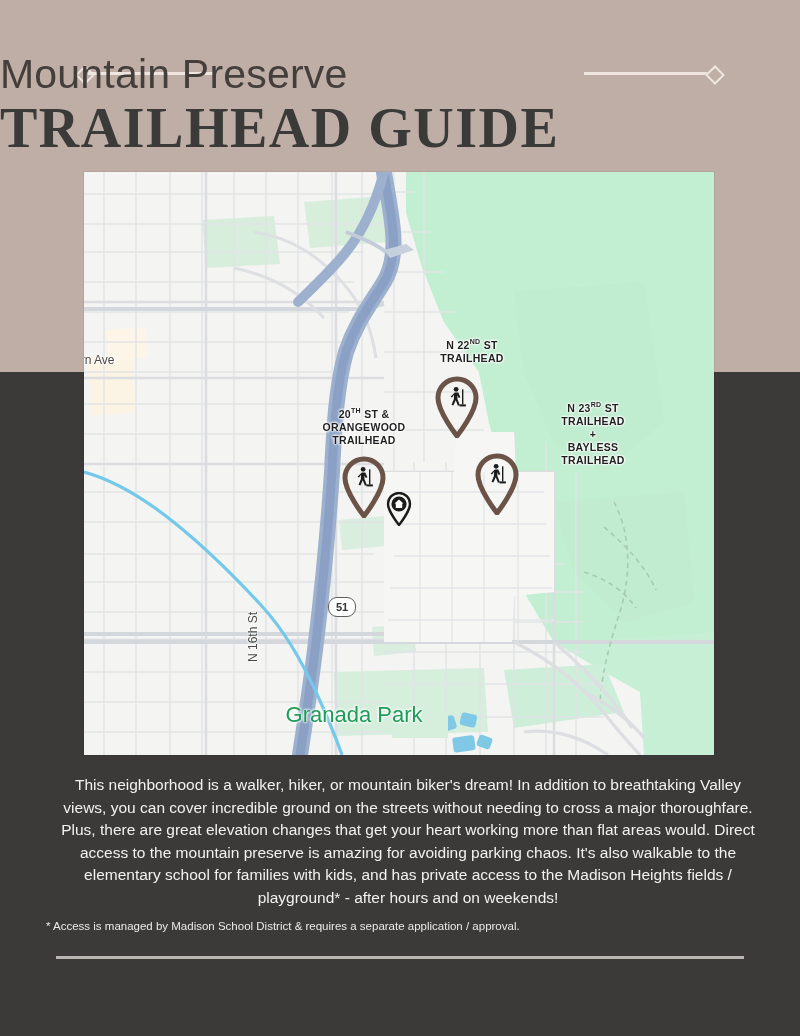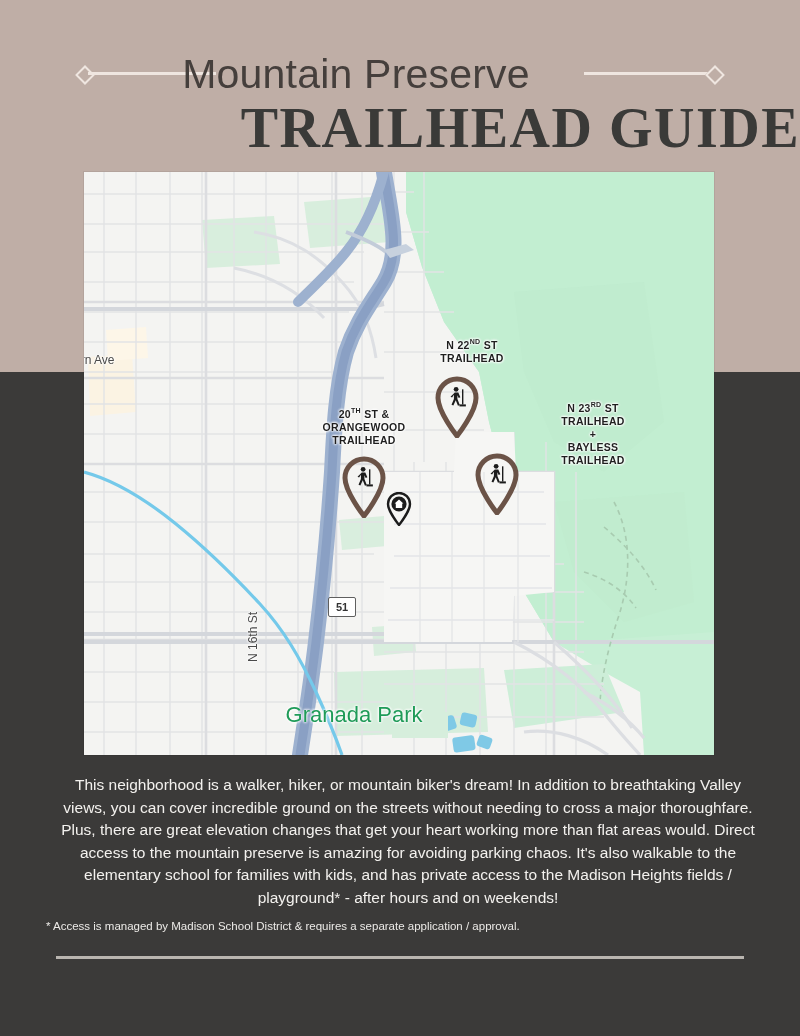--- a/index.html
+++ b/index.html
@@ -20,27 +20,27 @@
   .header{position:absolute;left:0;top:0;width:800px;height:170px;z-index:5;}
   .rule{height:3px;background:#efe6e0;position:absolute;top:72px;}
   .rule.left{left:88px;width:128px;}
   .rule.right{right:88px;width:128px;}
   .rule-dot{position:absolute;top:68px;width:10px;height:10px;border:2px solid #efe6e0;
     background:#bfaea6;transform:rotate(45deg);}
   .rule-dot.left{left:78px;}
   .rule-dot.right{right:78px;}
 
   .title-script{
-    position:absolute;top:50px;left:0;width:712px;text-align:center;
+    position:absolute;top:50px;left:0;width:712px;
     font-family:"Liberation Sans", sans-serif;
     font-size:41px;font-weight:400;color:#453f3c;letter-spacing:.2px;
     line-height:48px;
   }
   .title-main{
-    position:absolute;top:97px;left:0;width:800px;text-align:right;
+    position:absolute;top:97px;left:0;width:800px;text-align:left;
     font-family:"Liberation Serif", serif;
     font-size:56px;font-weight:700;color:#3a3a38;letter-spacing:1.5px;
     line-height:62px;
   }
 
   
   .map-wrap{position:absolute;left:84px;top:172px;width:630px;height:583px;
     overflow:hidden;background:#f2f2f0;z-index:6;
     box-shadow:0 0 0 1px rgba(0,0,0,.06);}
   .map-svg{display:block;width:630px;height:583px;}
@@ -69,21 +69,21 @@
   .map-street{
     position:absolute;z-index:9;
     font-family:"Liberation Sans", sans-serif;
     font-weight:400;color:#4a4a4a;font-size:12px;
     text-shadow:0 0 3px #fff,0 0 3px #fff,0 0 3px #fff;
     white-space:nowrap;
   }
   .map-street.vert{transform:rotate(-90deg);transform-origin:left top;}
 
   .shield{
-    position:absolute;z-index:9;width:26px;height:18px;border-radius:2px;
+    position:absolute;z-index:9;width:26px;height:18px;border-radius:9px;
     background:#ffffff;border:1.5px solid #5f5f5f;
     font-family:"Liberation Sans", sans-serif;font-size:11px;font-weight:700;color:#333;
     display:flex;align-items:center;justify-content:center;
   }
 
   
   .body-copy{
     position:absolute;left:46px;top:774px;width:708px;
     text-align:center;color:#f3f1ee;
     font-family:"Liberation Sans", sans-serif;

